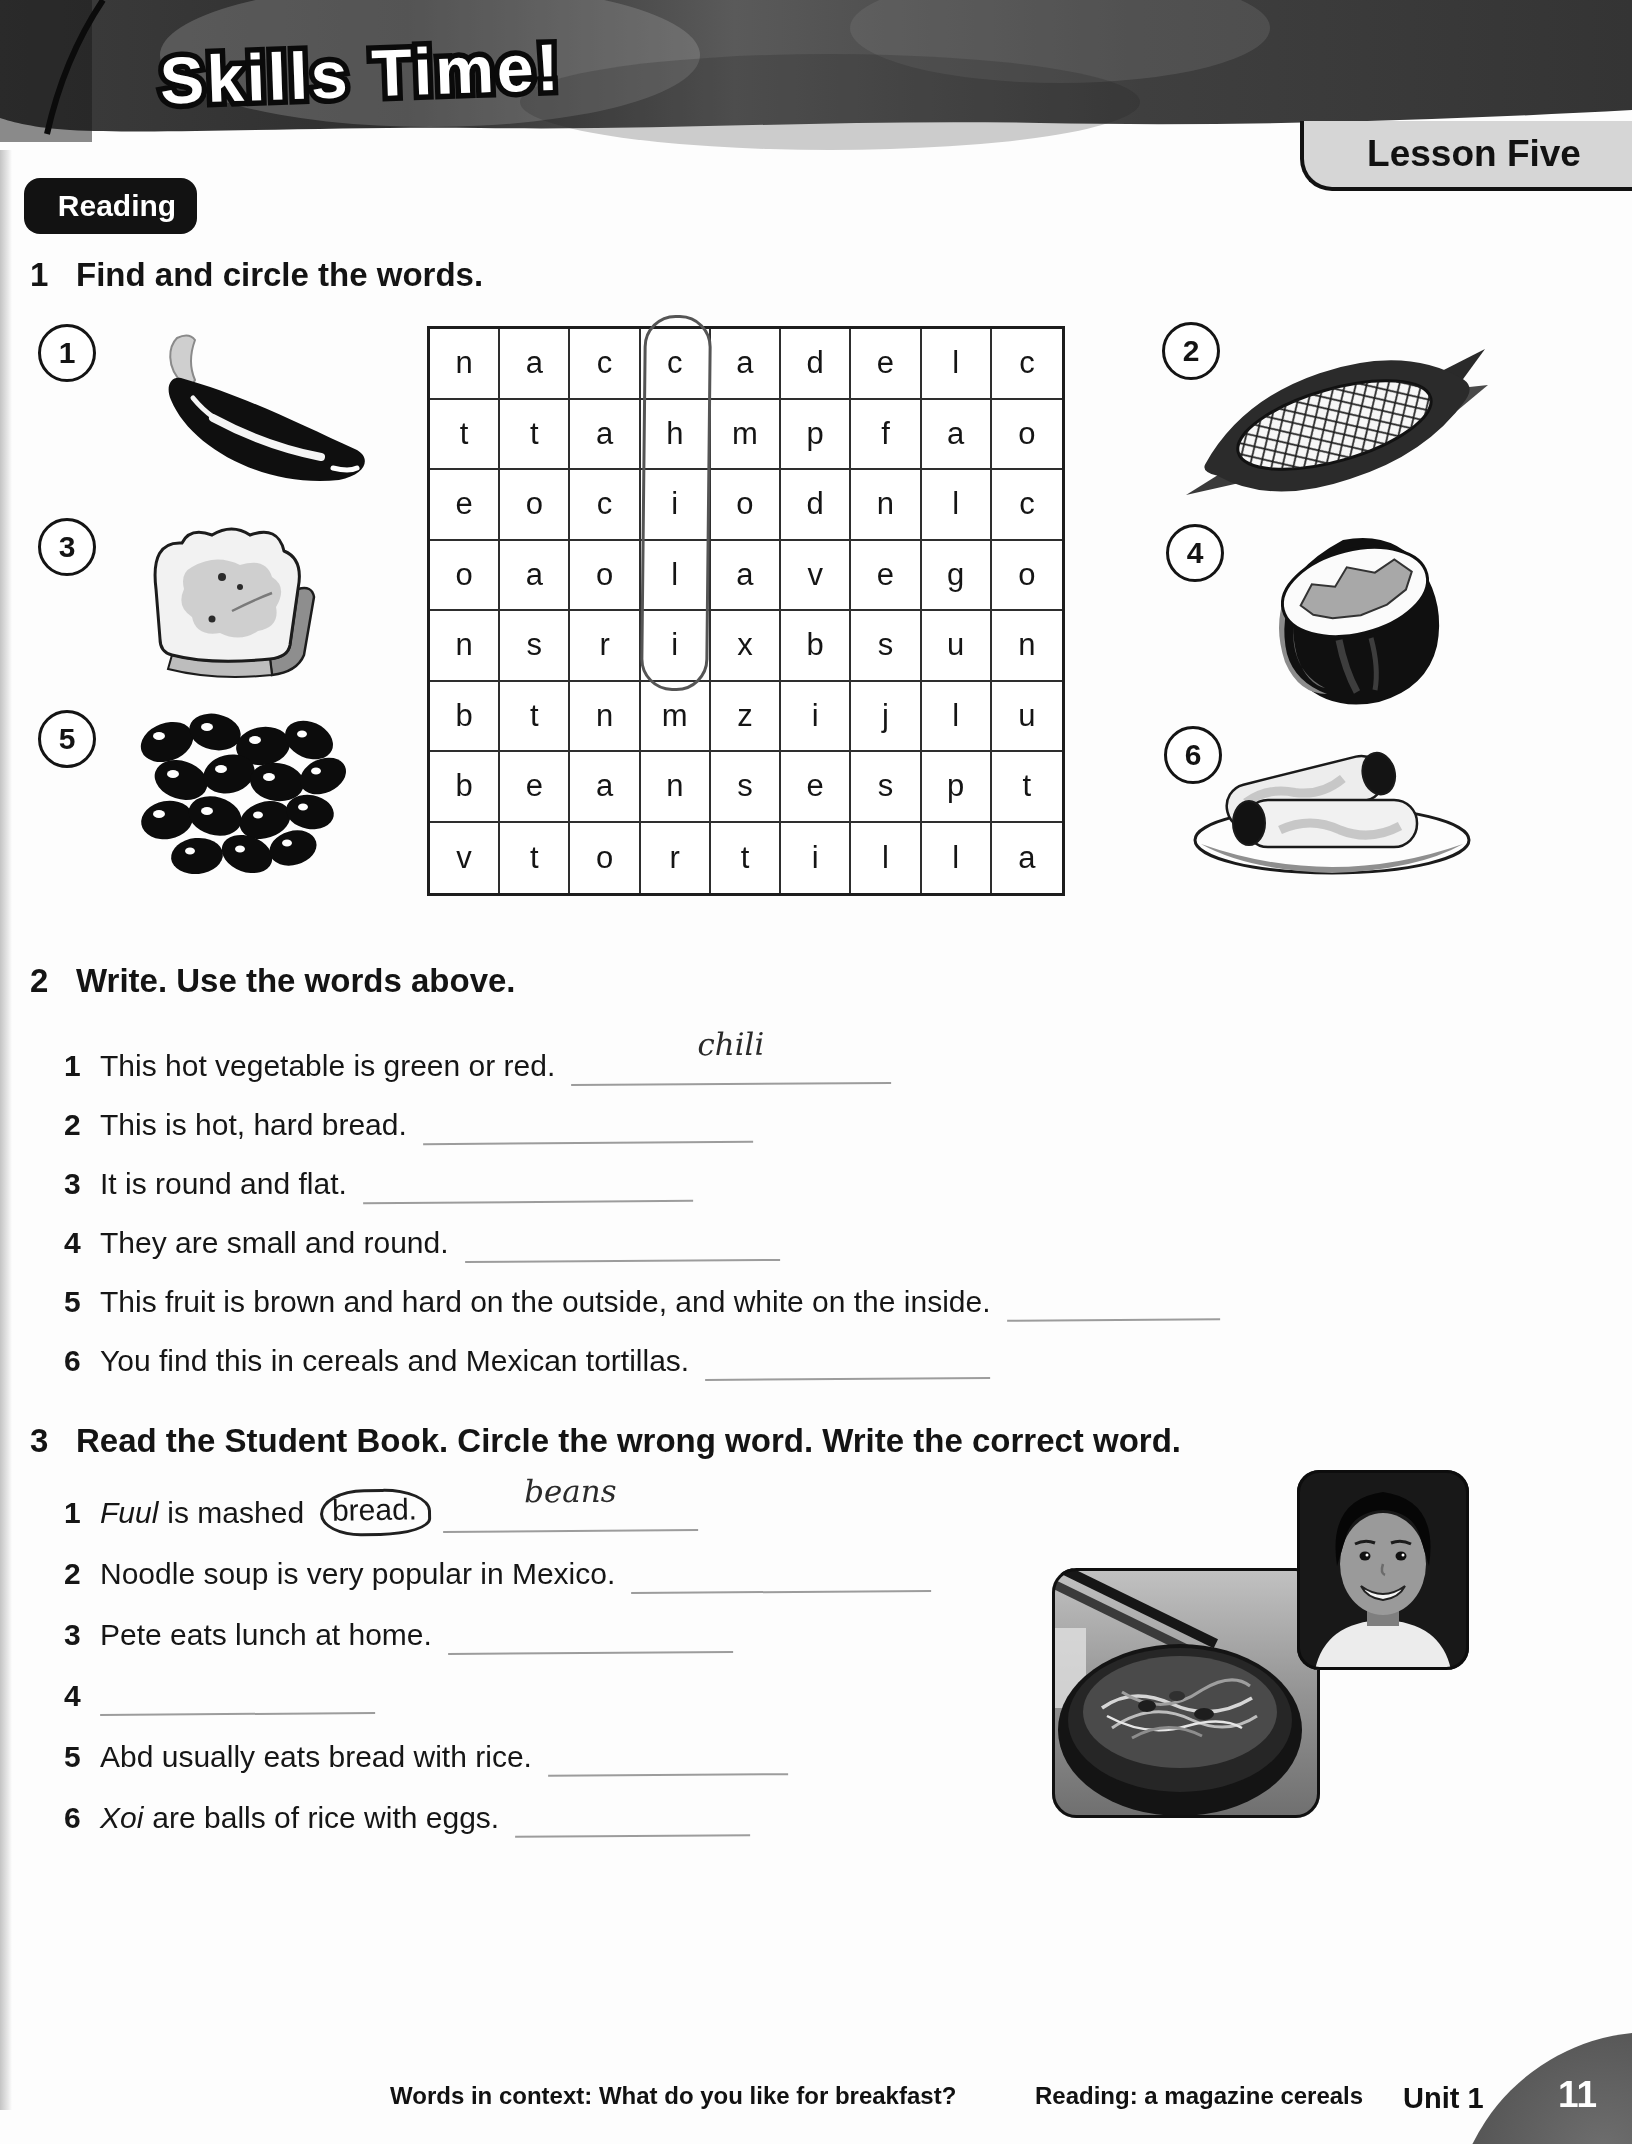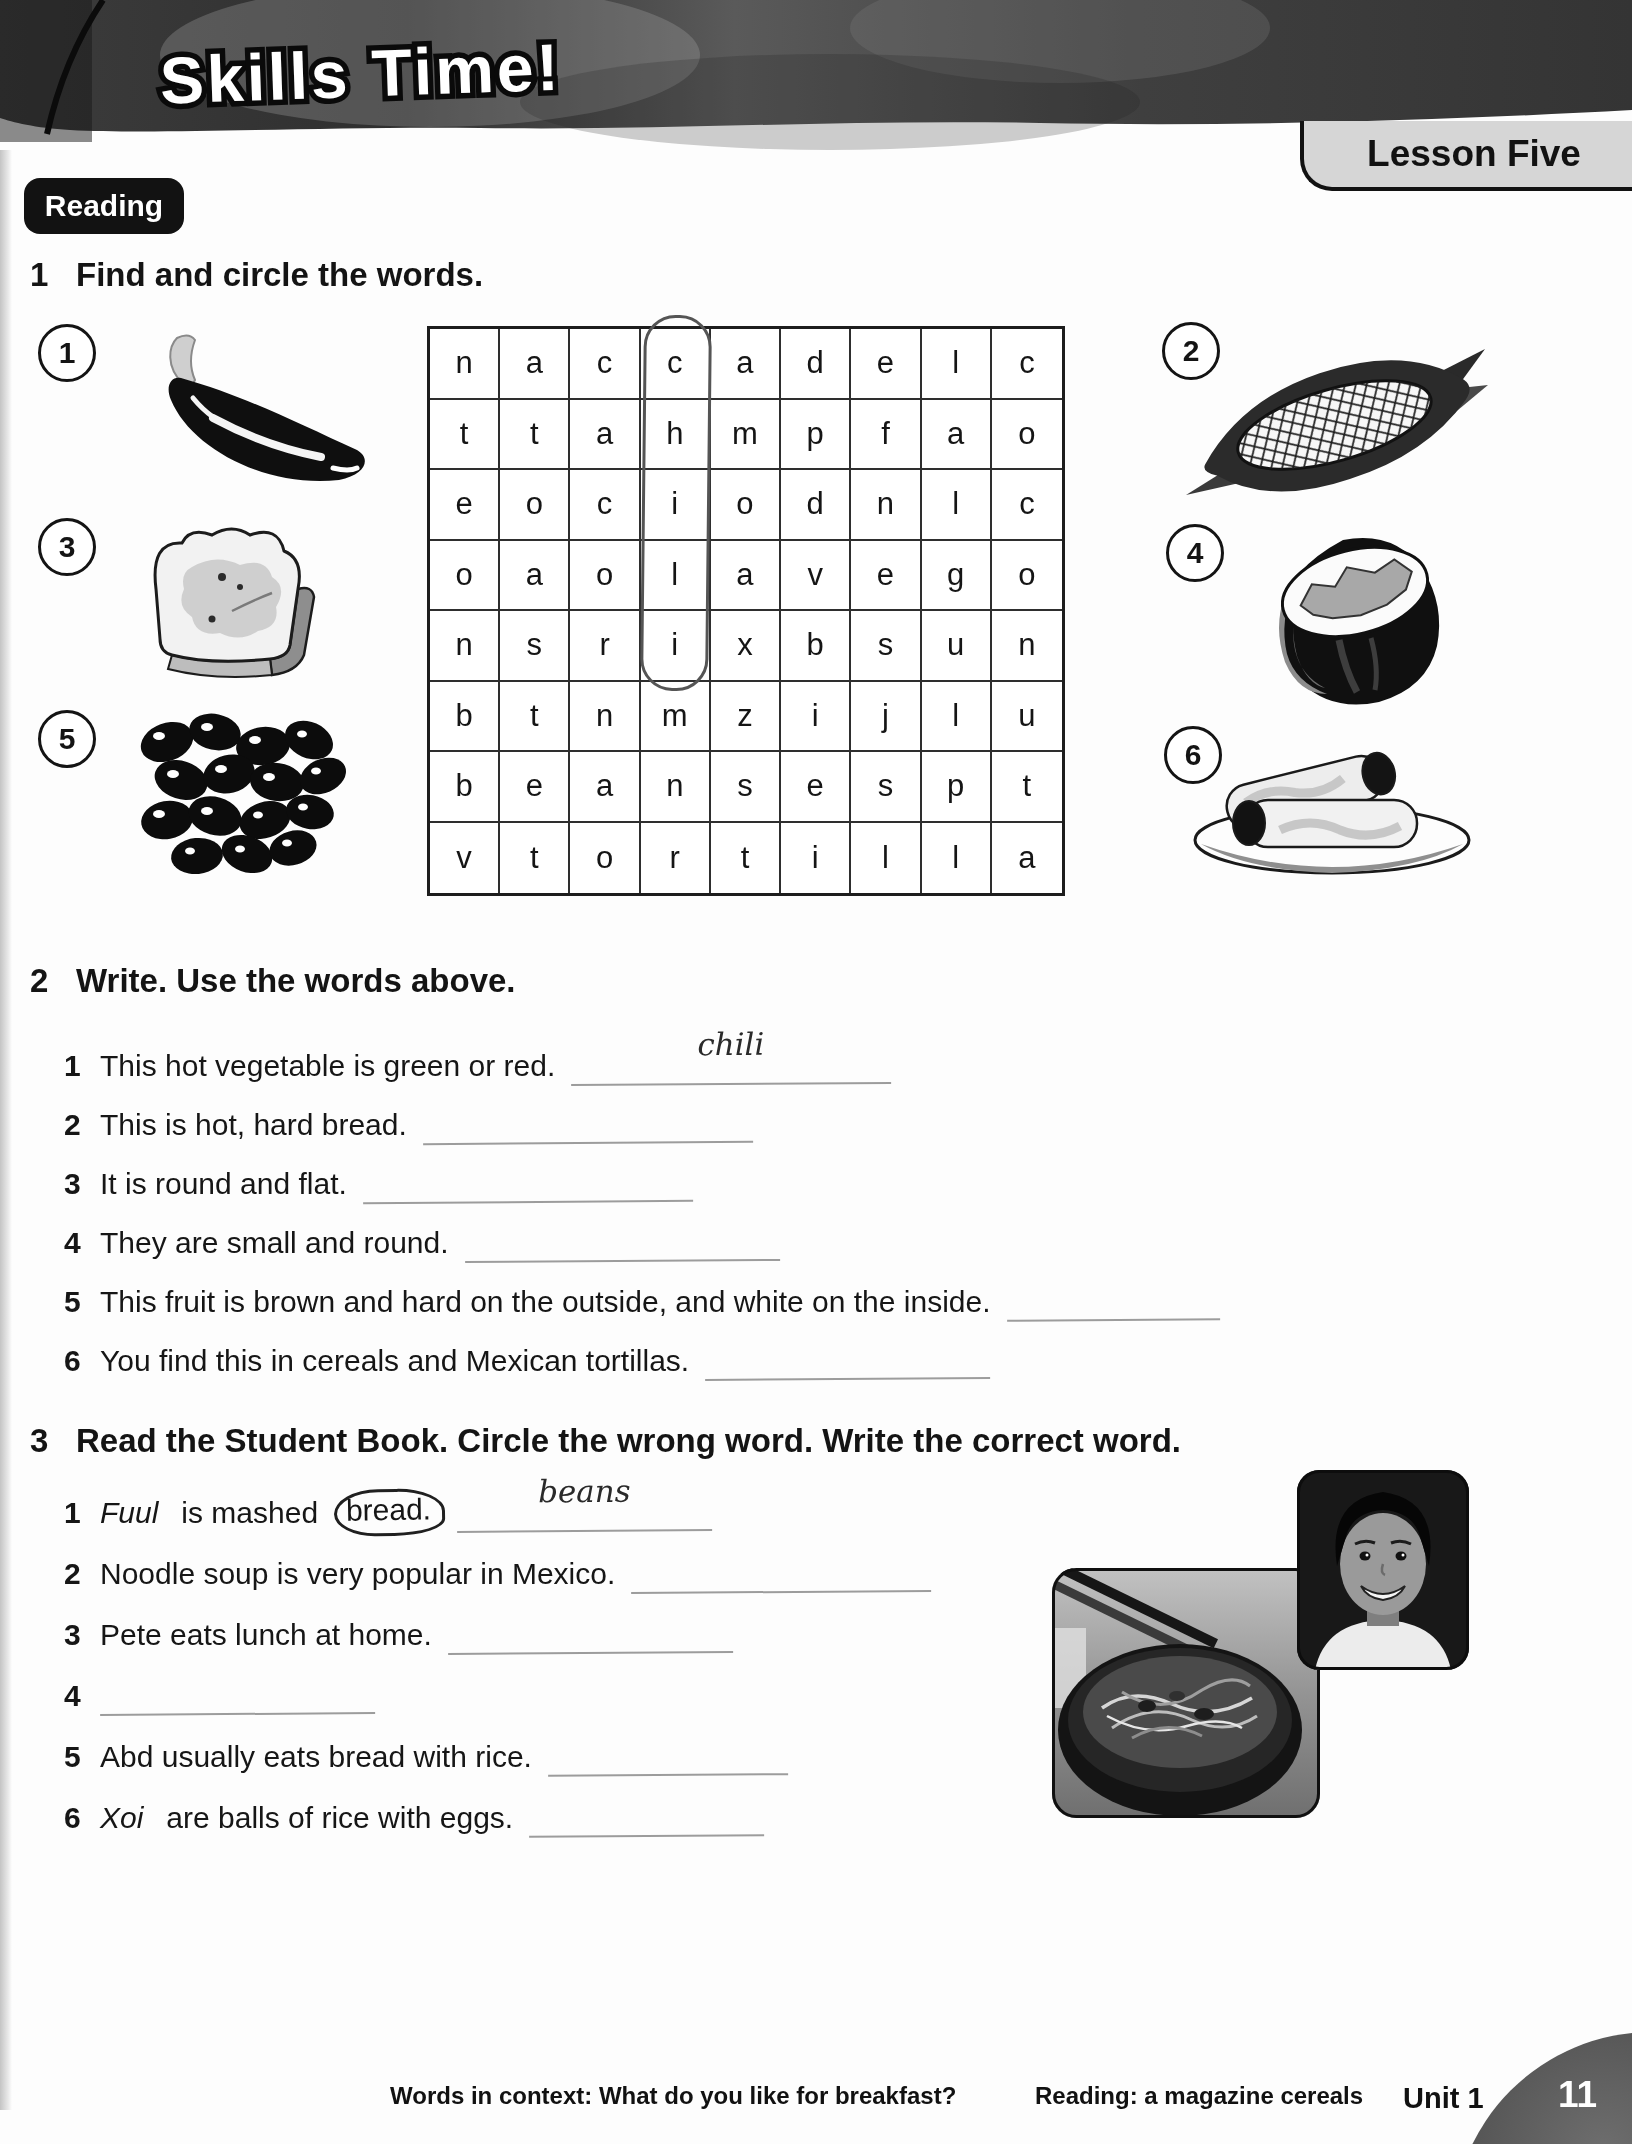--- a/index.html
+++ b/index.html
@@ -11,21 +11,21 @@
   .scan-edge{position:absolute;left:0;top:150px;width:12px;height:1960px;
     background:linear-gradient(90deg,#c4c4c4,#eaeaea 70%,rgba(255,255,255,0));}
 
   
   .banner{position:absolute;left:0;top:0;}
   .lesson-tab{position:absolute;left:1300px;top:121px;width:340px;height:66px;background:#d6d6d6;
     border-left:4px solid #121212;border-bottom:4px solid #121212;border-bottom-left-radius:32px;
     display:flex;align-items:center;justify-content:center;font-size:37px;font-weight:700;color:#121212;}
   .skill-badge{position:absolute;left:24px;top:178px;width:160px;height:56px;background:#121212;
     border-radius:16px;display:flex;align-items:center;justify-content:center;
-    color:#fff;font-size:30px;font-weight:700;}
+    color:#fff;font-size:30px;font-weight:700;padding-left:13px;}
 
   
   .act-header{position:absolute;left:30px;display:flex;align-items:baseline;
     font-size:33px;font-weight:700;color:#141414;}
   .act-num{width:46px;flex:none;}
   .a1{top:256px;} .a2h{top:962px;} .a3h{top:1422px;}
 
   
   .pic-num{position:absolute;width:52px;height:52px;border:3px solid #141414;border-radius:50%;
     background:#fff;display:flex;align-items:center;justify-content:center;
@@ -43,21 +43,21 @@
   .chili-ring{position:absolute;left:642px;top:315px;width:62px;height:370px;
     border:3px solid #555;border-radius:32px;transform:rotate(.6deg);}
 
   
   .items{position:absolute;left:64px;display:flex;flex-direction:column;}
   .a2-items{top:1036px;} .a2-items .item{height:59px;}
   .a3-items{top:1482px;} .a3-items .item{height:61px;}
   .item{display:flex;align-items:center;font-size:30px;color:#161616;white-space:nowrap;}
   .inum{font-weight:700;width:36px;flex:none;}
   .itxt{margin-right:16px;}
-  .iword{font-style:italic;margin-right:23px;}
+  .iword{font-style:italic;margin-right:9px;}
   .ans-line{border-bottom:2px solid #9c9c9c;height:36px;flex:none;
     display:flex;align-items:flex-end;justify-content:center;transform:rotate(-.4deg);}
   .handwritten{font-family:"DejaVu Serif",serif;font-style:italic;font-size:31px;color:#2a2a2a;padding-bottom:21px;}
   .circled{border:3px solid #202020;border-radius:48% 52% 55% 45%/62% 58% 42% 58%;
     padding:1px 11px 6px 9px;margin-right:12px;transform:rotate(-1deg);}
 
   .photo{position:absolute;}
 
   
   .footer-text{position:absolute;top:2082px;font-size:24px;font-weight:700;color:#111;white-space:nowrap;}

